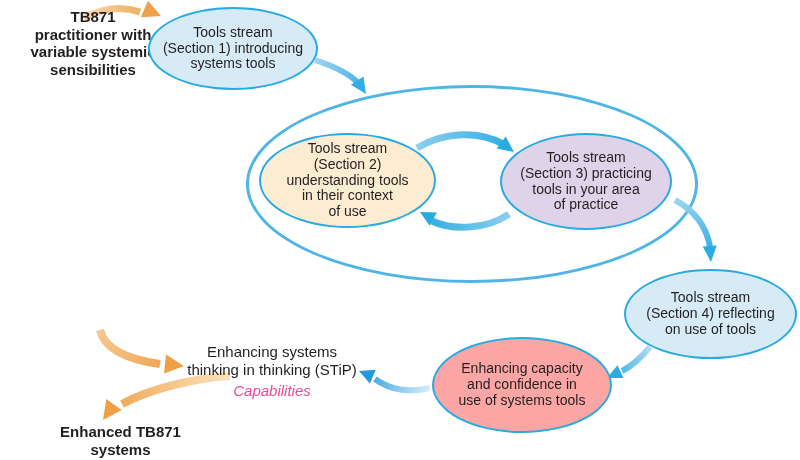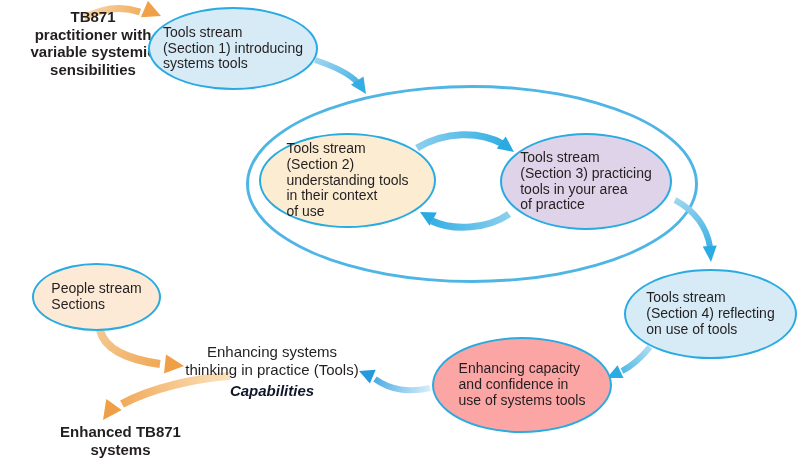--- a/index.html
+++ b/index.html
@@ -2,39 +2,39 @@
 <html><head>
 <meta charset="utf-8">
 <style>
   html,body{margin:0;padding:0;background:#ffffff;}
   #canvas{
     position:relative;width:800px;height:460px;background:#ffffff;overflow:hidden;
     font-family:"Liberation Sans","DejaVu Sans",sans-serif;color:#231f20;
   }
   .ellipse{
     position:absolute;border:2px solid #29abe2;border-radius:50%;
-    display:flex;align-items:center;justify-content:center;text-align:left;
+    display:flex;align-items:center;justify-content:center;text-align:center;
     box-sizing:border-box;font-size:14px;line-height:1.12;z-index:3;
   }
   .ellipse span{white-space:pre-line;}
   .big-ellipse{
     position:absolute;border:3px solid #4fb5e5;border-radius:50%;
     background:#ffffff;box-sizing:border-box;z-index:1;
   }
   .freetext{
     position:absolute;text-align:center;white-space:pre-line;z-index:3;
   }
   #arrow-layer{position:absolute;left:0;top:0;z-index:2;}
   .fill-lightblue{background:#d7ebf7;}
   .fill-cream{background:#fcecd2;}
   .fill-lavender{background:#ded3e8;}
   .fill-white{background:#fca5a5;}
   .fill-people{background:#fcead6;}
   .stip-text{font-size:15px;line-height:1.2;}
-  .capabilities{font-size:15px;font-weight:bold;font-style:italic;color:#0f172a;}
+  .capabilities{font-size:15px;font-weight:normal;font-style:italic;color:#ec4899;}
   .blacklabel{font-size:15px;line-height:1.18;font-weight:bold;margin-left:28px;}
 </style>
 </head>
 <body>
 
 <div id="canvas">
 
   <div class="big-ellipse" style="left:246px;top:85px;width:452px;height:198px;"></div>
 
   <svg id="arrow-layer" width="800" height="460" viewBox="0 0 800 460">
@@ -154,25 +154,21 @@
 (Section 4) reflecting
 on use of tools</span>
   </div>
 
   <div class="ellipse fill-white" style="left:432px;top:337px;width:180px;height:96px;">
     <span>Enhancing capacity
 and confidence in
 use of systems tools</span>
   </div>
 
-  <div class="ellipse fill-people" style="left:32px;top:263px;width:129px;height:68px;">
-    <span>People stream
-Sections</span>
-  </div>
 
   <div class="freetext stip-text" style="left:182px;top:343px;width:180px;">Enhancing systems
-thinking in practice (Tools)</div>
+thinking in thinking (STiP)</div>
   <div class="freetext capabilities" style="left:182px;top:382px;width:180px;">Capabilities</div>
 
   <div class="freetext blacklabel" style="left:0px;top:423px;width:185px;">Enhanced TB871 systems
 thinking practitioner</div>
 
 </div>
 
 </body></html>

